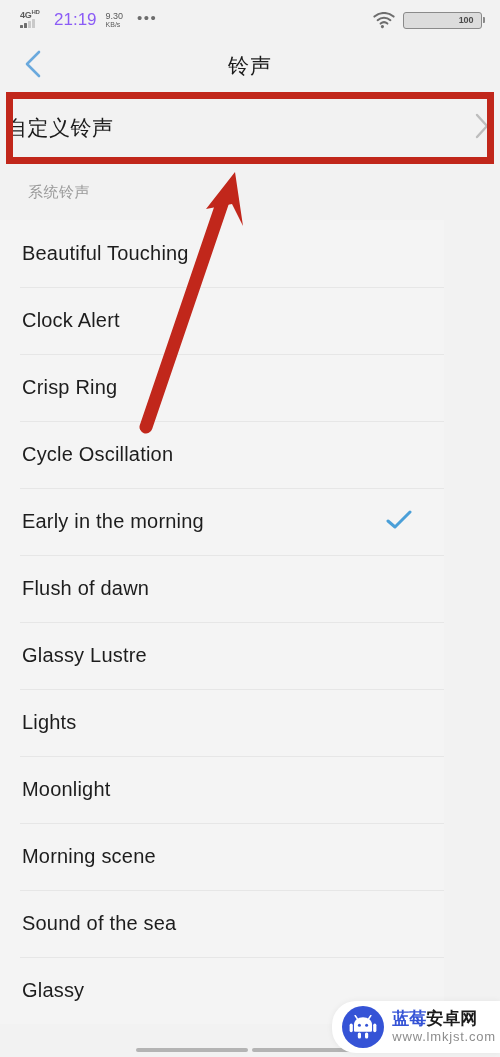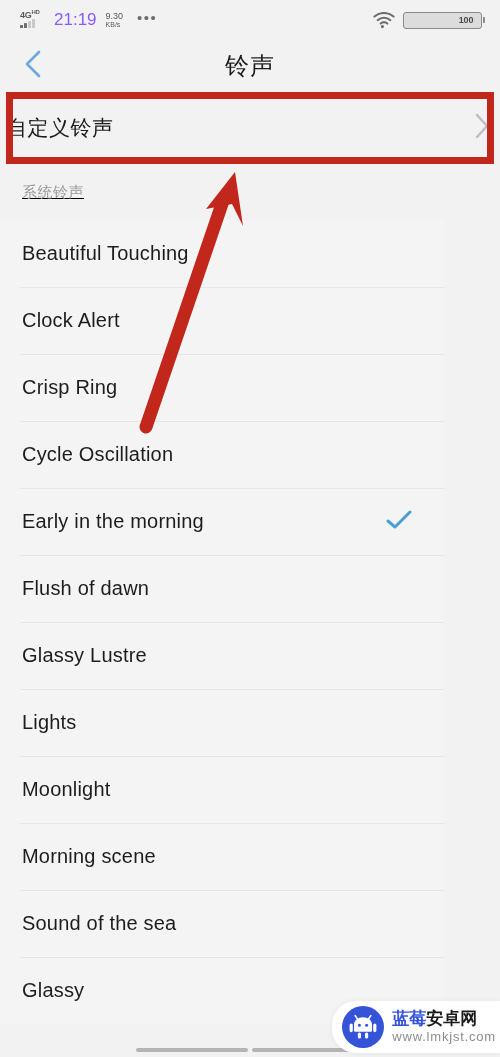--- a/index.html
+++ b/index.html
@@ -147,21 +147,21 @@
     top: 50%;
     transform: translateY(-50%);
     width: 34px;
     height: 34px;
     display: flex;
     align-items: center;
     justify-content: center;
     cursor: pointer;
   }
   .page-title {
-    font-size: 24px;
+    font-size: 21px;
     color: #1b1b1b;
     font-weight: 500;
     letter-spacing: 1px;
   }
 
   
   .highlight-wrap {
     position: absolute;
     left: 6px;
     top: 92px;
@@ -195,24 +195,23 @@
 
   
   .section-head {
     position: absolute;
     left: 0;
     top: 164px;
     width: 500px;
     height: 56px;
     display: flex;
     align-items: center;
-    padding: 0 22px;
+    padding: 0 28px;
     box-sizing: border-box;
     background: #f2f2f2;
-    text-decoration: underline;
   }
   .section-head span {
     font-size: 15px;
     color: #9a9a9a;
     letter-spacing: 0.5px;
   }
 
   
   .ring-list {
     position: absolute;

